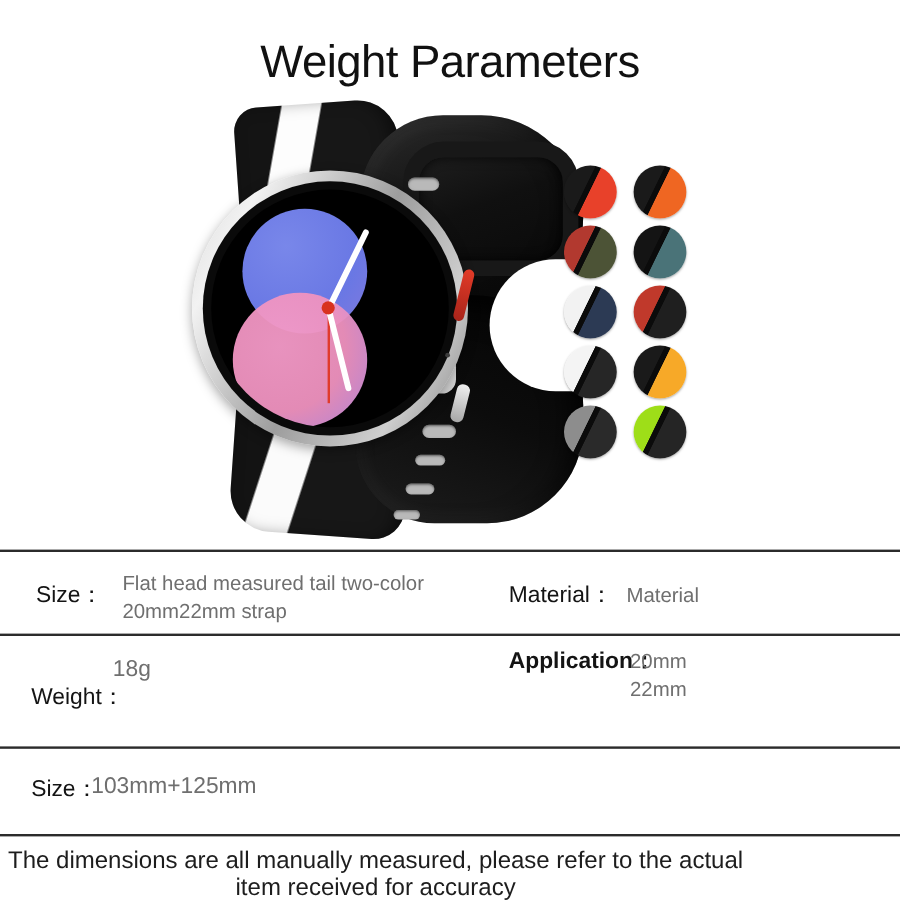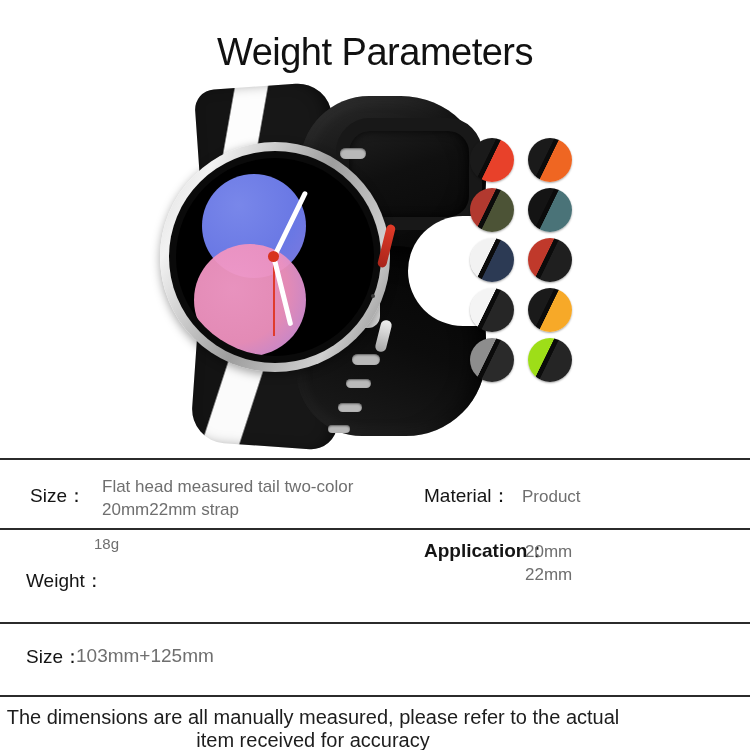--- a/index.html
+++ b/index.html
@@ -315,21 +315,21 @@
     line-height: 23px;
     white-space: pre-line;
   }
 
   .lbl-name      { left: 30px;  top: 483px; }
   .val-name      { left: 102px; top: 475px; width: 300px; }
   .lbl-material  { left: 424px; top: 483px; }
   .val-material  { left: 522px; top: 485px; }
 
   .lbl-weight    { left: 26px;  top: 568px; }
-  .val-weight    { left: 94px;  top: 532px; font-size: 15px; }
+  .val-weight    { left: 94px;  top: 546px; font-size: 19px; }
   .lbl-applic    { left: 424px; top: 538px; font-weight: bold; }
   .val-applic    { left: 525px; top: 540px; }
 
   .lbl-size      { left: 26px;  top: 644px; }
   .val-size      { left: 76px;  top: 644px; font-size: 19px; }
 
   .disclaimer {
     position: absolute;
     left: 0;
     top: 706px;
@@ -396,21 +396,21 @@
 <div class="rule r1"></div>
 <div class="rule r2"></div>
 <div class="rule r3"></div>
 <div class="rule r4"></div>
 
 <div class="spec-label lbl-name">Size：</div>
 <div class="spec-value val-name">Flat head measured tail two-color
 20mm22mm strap</div>
 
 <div class="spec-label lbl-material">Material：</div>
-<div class="spec-value val-material">Product</div>
+<div class="spec-value val-material">Material</div>
 
 <div class="spec-label lbl-weight">Weight：</div>
 <div class="spec-value val-weight">18g</div>
 
 <div class="spec-label lbl-applic">Application：</div>
 <div class="spec-value val-applic">20mm
 22mm</div>
 
 <div class="spec-label lbl-size">Size：</div>
 <div class="spec-value val-size">103mm+125mm</div>

